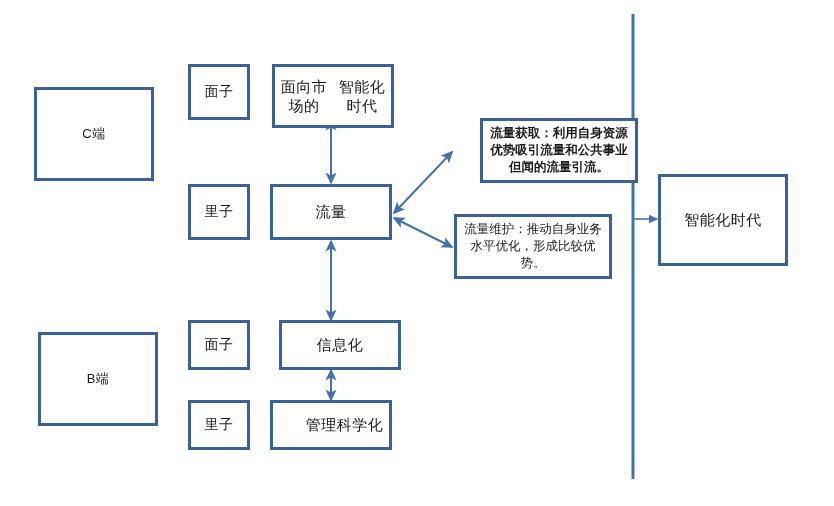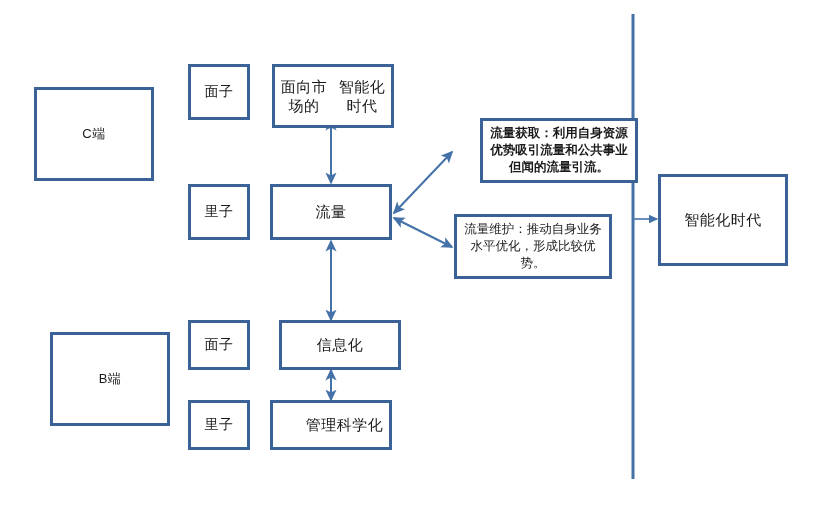--- a/index.html
+++ b/index.html
@@ -75,21 +75,21 @@
 
     <line x1="633" y1="14" x2="633" y2="479" stroke="#4472a8" stroke-width="3"></line>
 
     <line x1="634" y1="219" x2="657" y2="219" stroke="#4472a8" stroke-width="1.6" marker-end="url(#ahPlain)"></line>
   </svg>
 
   <div class="node n-big" style="left:34px; top:87px; width:120px; height:94px;">
     <span>C端</span>
   </div>
 
-  <div class="node n-big" style="left:50px; top:332px; width:120px; height:94px;">
+  <div class="node n-big" style="left:38px; top:332px; width:120px; height:94px;">
     <span>B端</span>
   </div>
 
   <div class="node n-small" style="left:188px; top:64px; width:62px; height:56px;">
     <span>面子</span>
   </div>
 
   <div class="node n-small" style="left:188px; top:184px; width:62px; height:56px;">
     <span>里子</span>
   </div>

